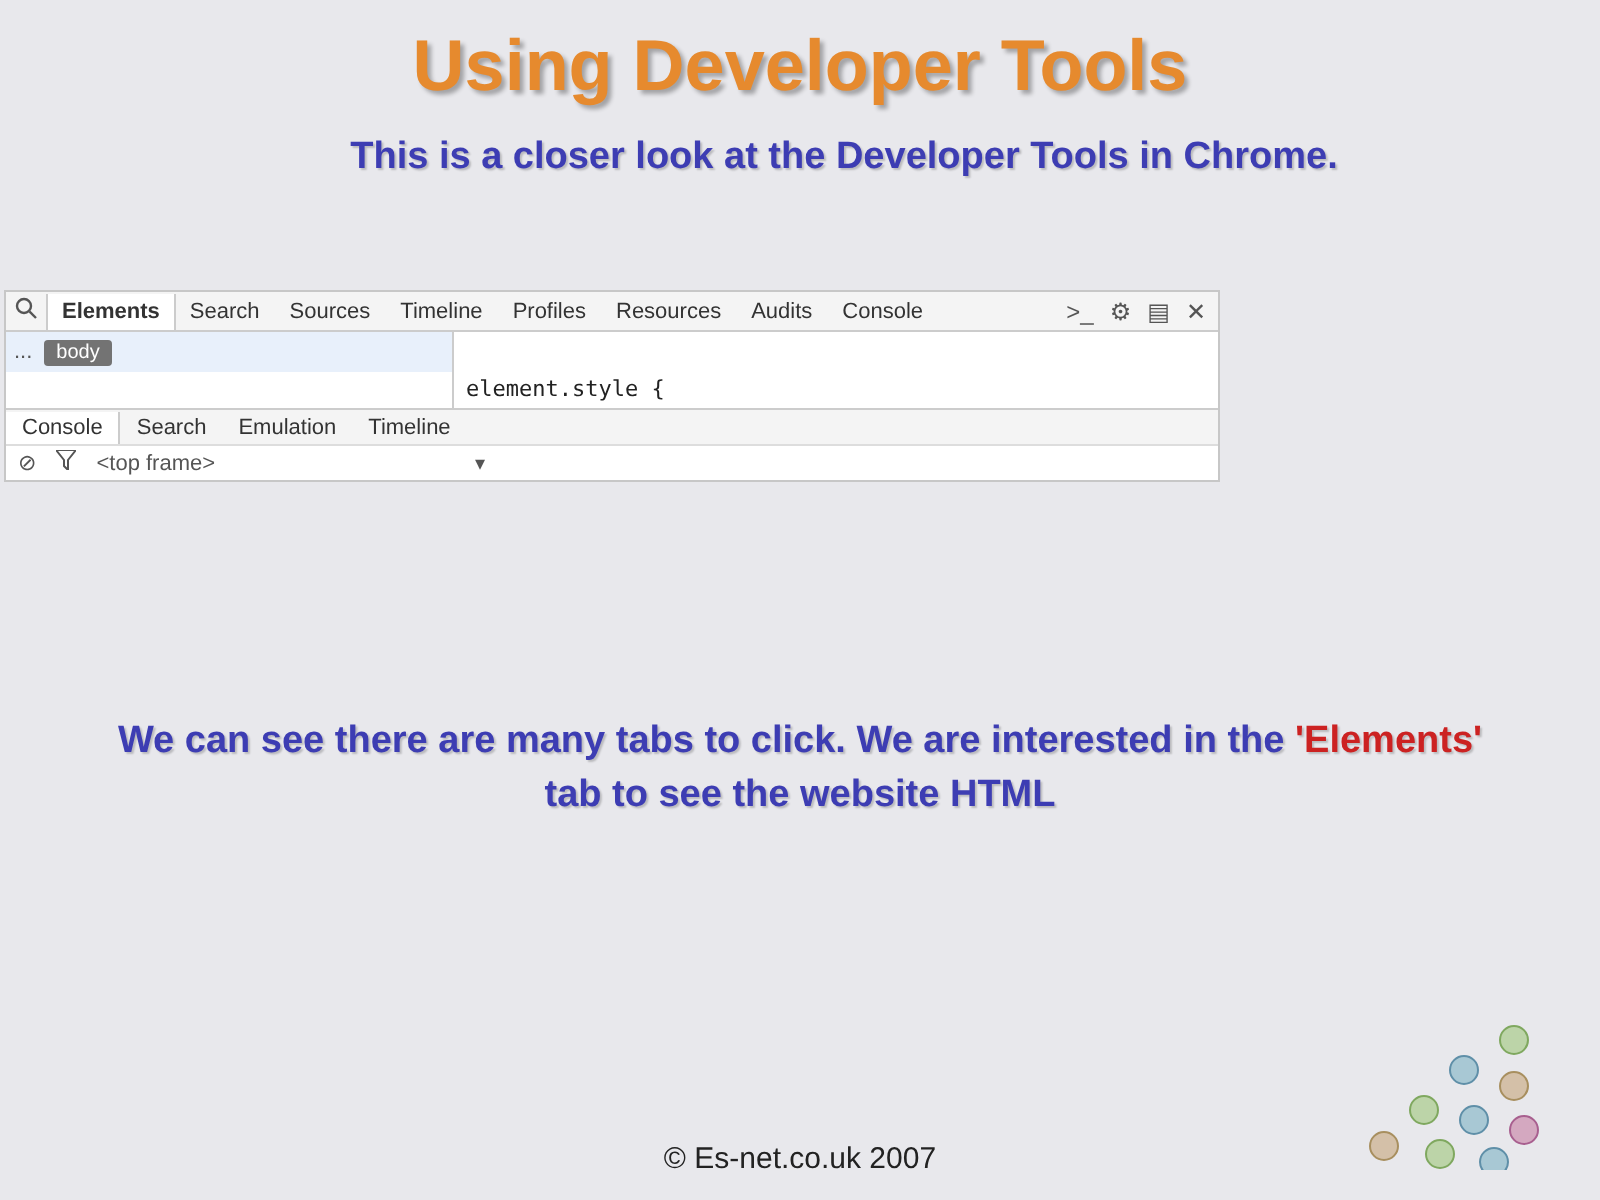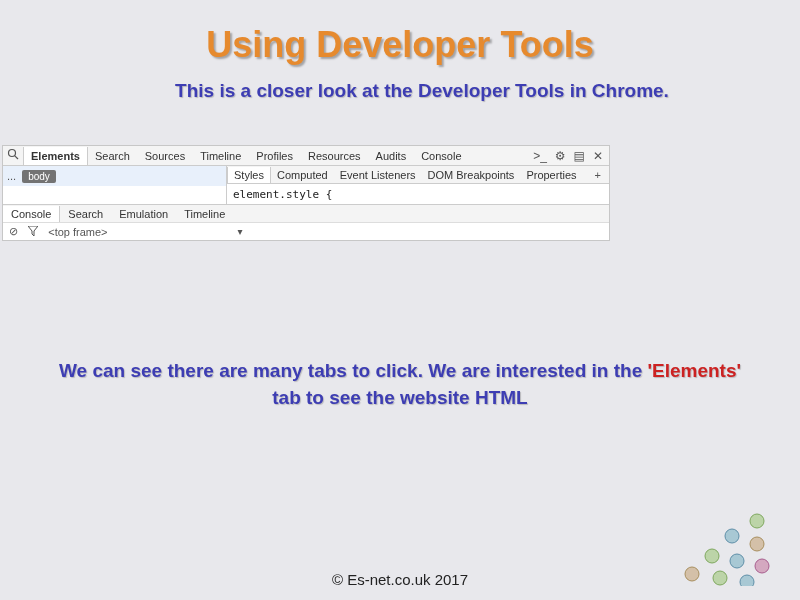--- a/index.html
+++ b/index.html
@@ -9,21 +9,21 @@
   background: #e8e8ec;
   font-family: Arial, sans-serif;
   position: relative;
   overflow: hidden;
 }
 .title {
   text-align: center;
   font-size: 36px;
   font-weight: bold;
   color: #e68a2e;
-  padding-top: 24px;
+  padding-top: 12px;
   text-shadow: 2px 2px 2px rgba(0,0,0,0.3);
 }
 .subtitle {
   text-align: center;
   font-size: 19px;
   font-weight: bold;
   color: #3d3db3;
   margin-top: 14px;
   text-shadow: 1px 1px 1px rgba(0,0,0,0.2);
   margin-left: 44px;
@@ -211,30 +211,20 @@
       <span>▤</span>
       <span>✕</span>
     </div>
   </div>
 
   <div class="dt-mainrow">
     <div class="dt-left">
       <span class="dt-ellipsis">...</span>
       <span class="dt-body-tag">body</span>
     </div>
-    <div class="dt-right">
-      <div class="dt-styles-tabs">
-        <div class="dt-styles-tab active">Styles</div>
-        <div class="dt-styles-tab">Computed</div>
-        <div class="dt-styles-tab">Event Listeners</div>
-        <div class="dt-styles-tab">DOM Breakpoints</div>
-        <div class="dt-styles-tab">Properties</div>
-        <span class="plus">+</span>
-      </div>
-    </div>
   </div>
 
   <div style="display:flex;justify-content:space-between;">
     <div style="width:224px; border-right:1px solid #ccc; background:#fff; height:18px;"></div>
     <div class="dt-element-style">element.style {</div>
   </div>
 
   <div class="dt-console-row">
     <div class="dt-console-tab active">Console</div>
     <div class="dt-console-tab">Search</div>
@@ -251,21 +241,21 @@
     </span>
     <span>&lt;top frame&gt;</span>
     <span class="dt-chevron" style="margin-left:120px;">▾</span>
   </div>
 </div>
 
 <div class="body-text">
   <span>We can see there are many tabs to click. We are interested in the </span><span class="hl">'Elements'</span><span> tab to see the website HTML</span>
 </div>
 
-<div class="footer">© Es-net.co.uk 2017</div>
+<div class="footer">© Es-net.co.uk 2007</div>
 
 <div class="logo">
   <svg viewBox="0 0 120 80">
     <circle cx="95" cy="15" r="7" fill="#bcd4a8" stroke="#7fa85f"></circle>
     <circle cx="70" cy="30" r="7" fill="#a8c8d4" stroke="#5f8fa8"></circle>
     <circle cx="95" cy="38" r="7" fill="#d4c0a8" stroke="#a88f5f"></circle>
     <circle cx="50" cy="50" r="7" fill="#bcd4a8" stroke="#7fa85f"></circle>
     <circle cx="75" cy="55" r="7" fill="#a8c8d4" stroke="#5f8fa8"></circle>
     <circle cx="100" cy="60" r="7" fill="#d4a8c0" stroke="#a85f8f"></circle>
     <circle cx="30" cy="68" r="7" fill="#d4c0a8" stroke="#a88f5f"></circle>

